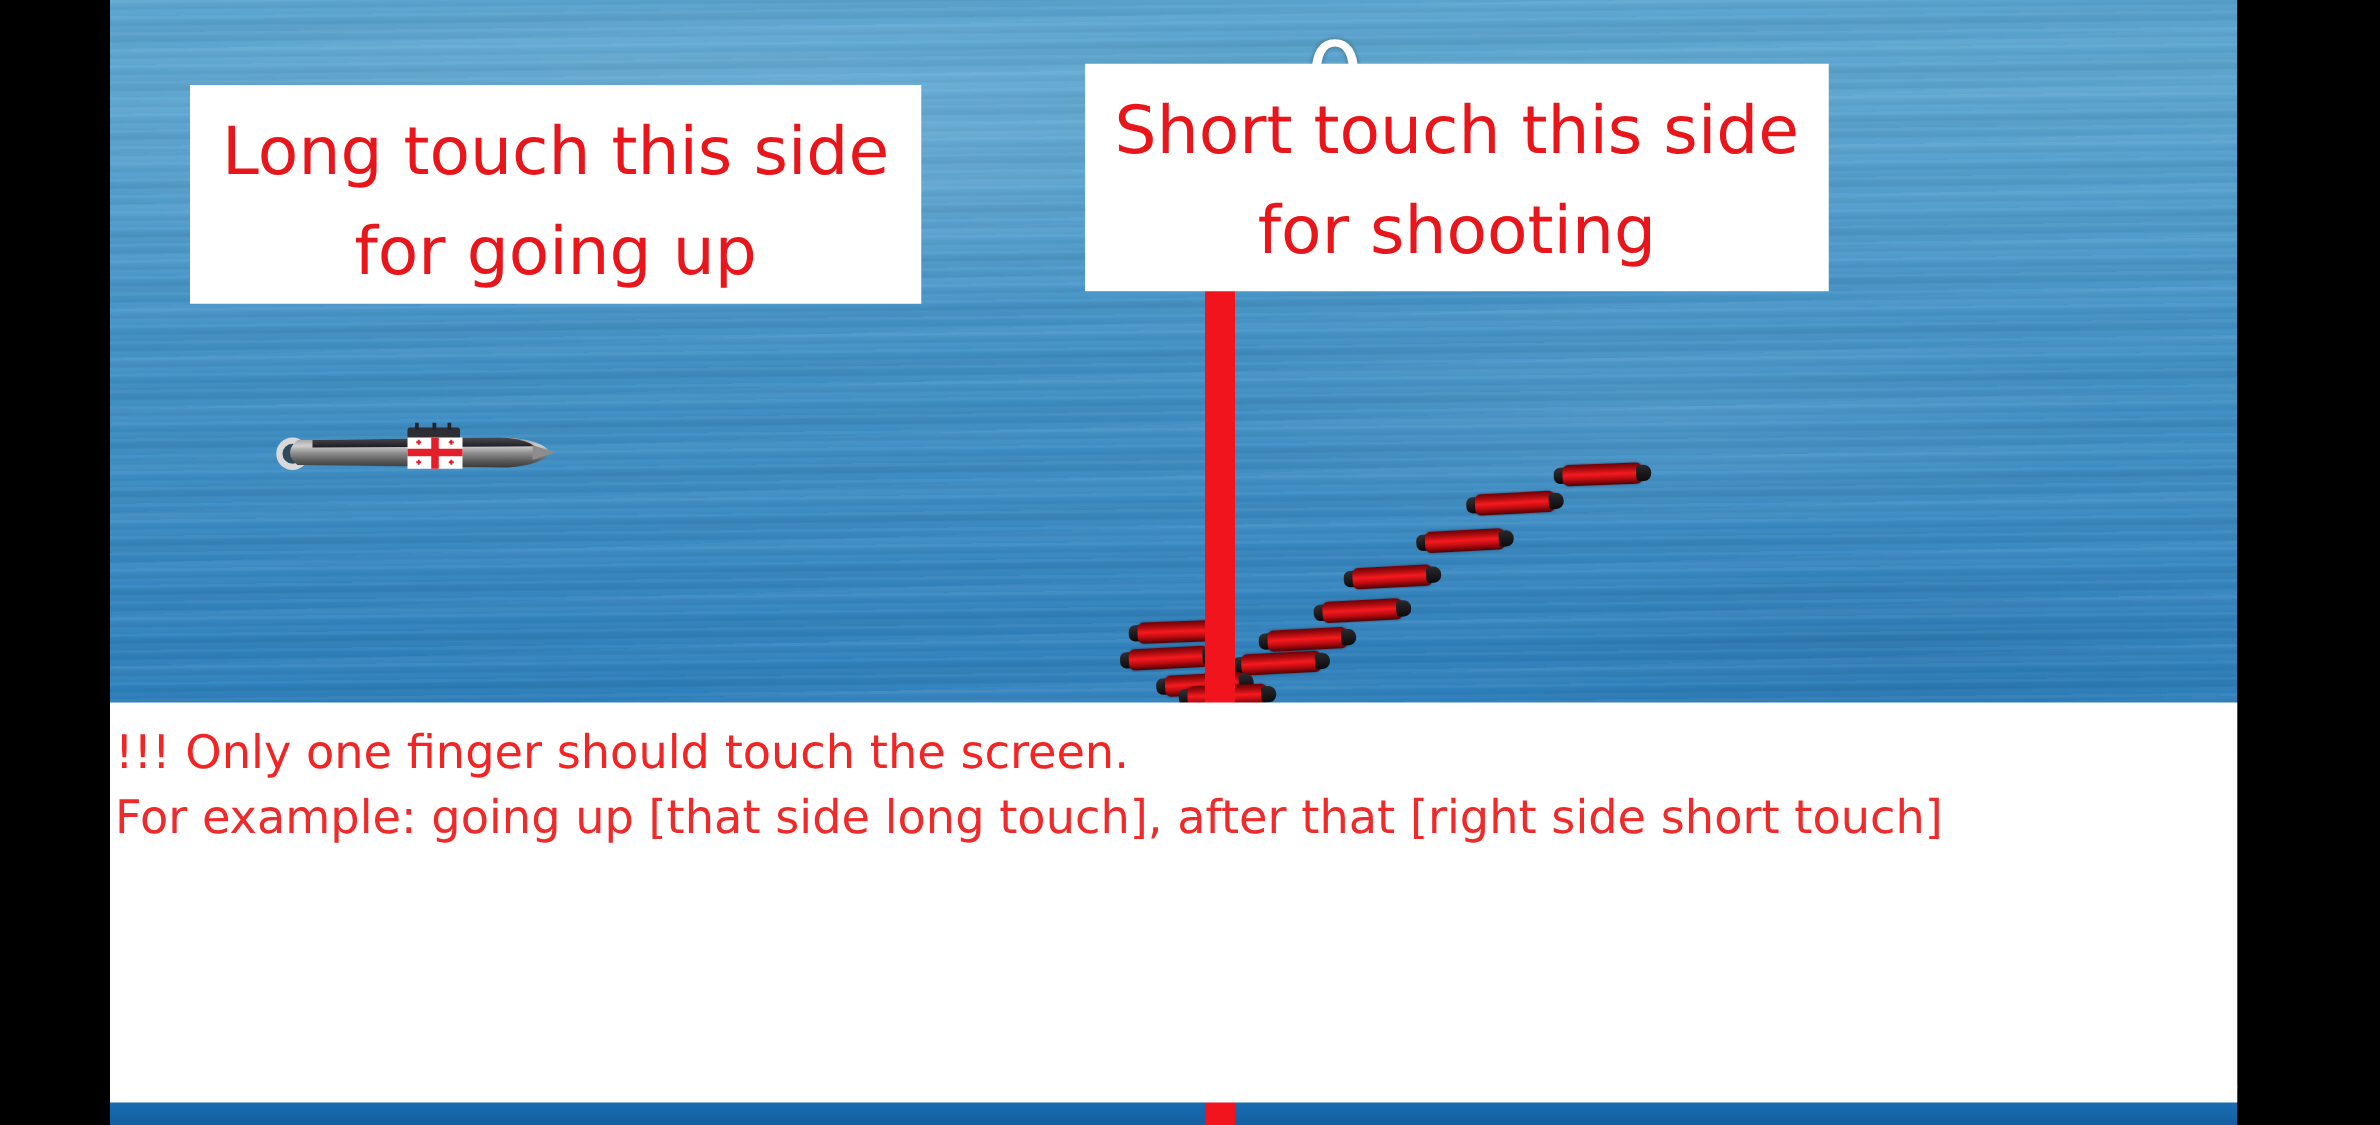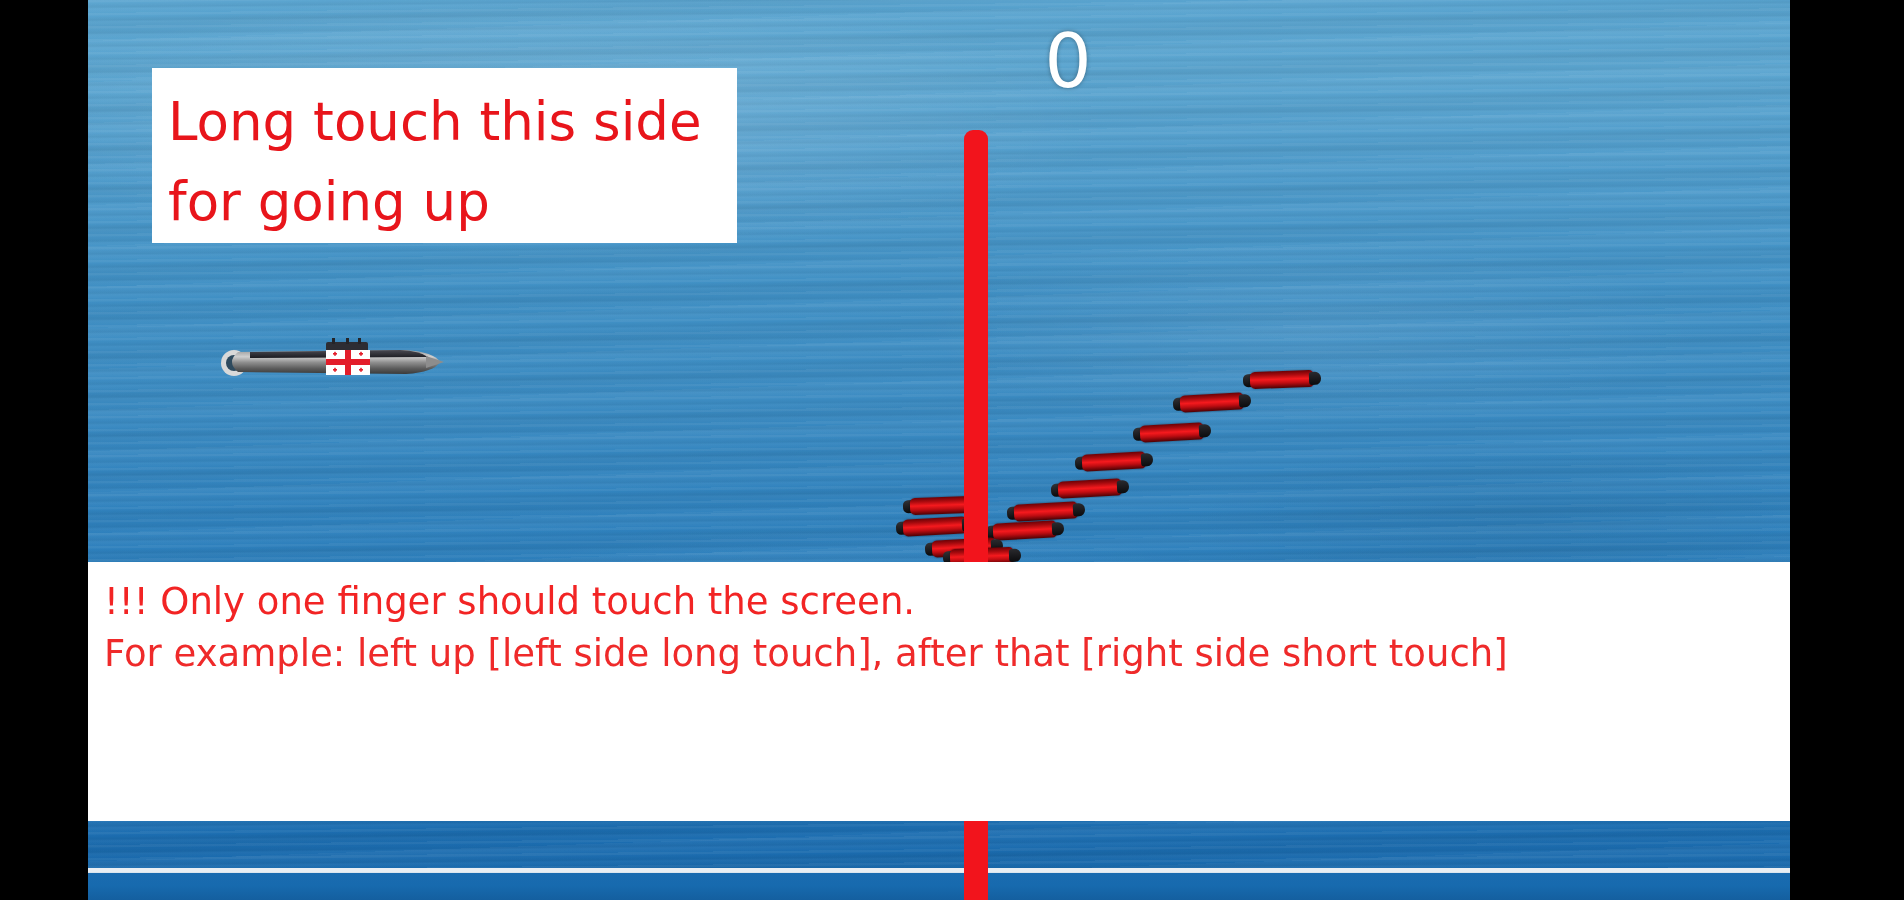--- a/index.html
+++ b/index.html
@@ -99,32 +99,33 @@
   .callout{
     position:absolute;
     background:#ffffff;
     color:#e8151b;
     font-family:"DejaVu Sans", sans-serif;
     font-size:53px;
     line-height:80px;
     padding:14px 16px 10px 16px;
     z-index:8;
     white-space:pre-line;
+    text-align:center;
   }
   .callout-left{ left:64px; top:68px; width:585px; height:175px; }
   .callout-right{ left:780px; top:51px; width:595px; height:182px; }
 
   
   .bottom-panel{
     position:absolute;
     left:0; top:562px;
-    width:1702px; height:259px;
+    width:1702px; height:320px;
     background:#ffffff;
     z-index:9;
-    padding:14px 0 0 16px;
+    padding:14px 0 0 4px;
   }
   .bottom-panel .line{
     font-family:"DejaVu Sans", sans-serif;
     font-size:37px;
     line-height:52px;
     color:#ef2a2a;
     white-space:nowrap;
   }
   .bottom-panel .line.l1{ color:#f22424; }
 
@@ -281,26 +282,28 @@
         </div>
       </div>
 
     <div class="red-bar"></div>
 
     <div class="score">0</div>
 
     <div class="callout callout-left">Long touch this side
 for going up</div>
 
+    <div class="callout callout-right">Short touch this side
+for shooting</div>
 
     <div class="bottom-strip"></div>
 
     <div class="bottom-panel">
       <div class="line l1">!!! Only one finger should touch the screen.</div>
-      <div class="line">For example: left up [left side long touch], after that [right side short touch]</div>
+      <div class="line">For example: going up [that side long touch], after that [right side short touch]</div>
     </div>
 
   </div>
 
   <div class="letterbox-right">
     
     
     
   </div>
 

